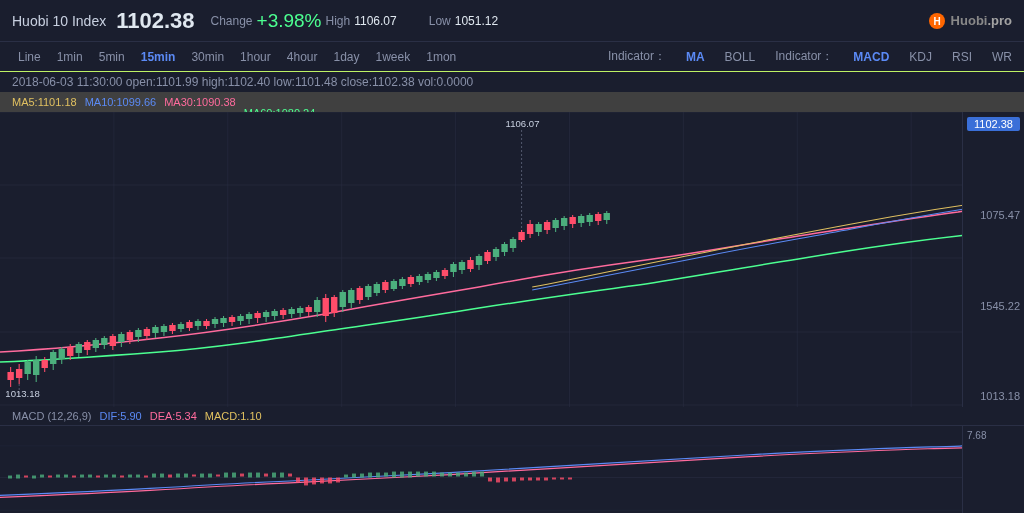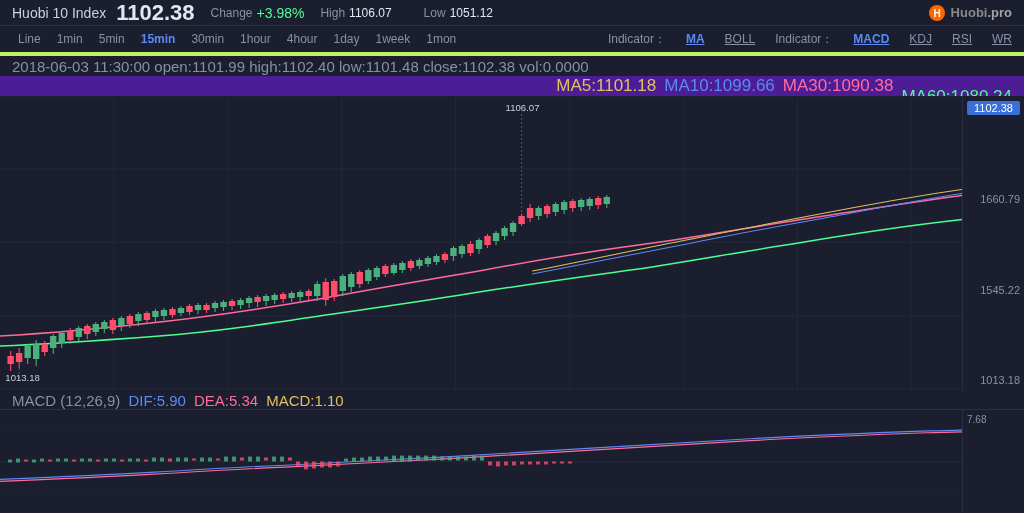--- a/index.html
+++ b/index.html
@@ -11,41 +11,41 @@
       width: 1024px;
       height: 513px;
       overflow: hidden;
     }
     .header {
       display: flex;
       align-items: center;
       padding: 6px 12px;
       background: #1a1e2e;
       border-bottom: 1px solid #2a2f45;
-      height: 26px;
+      height: 42px;
     }
     .header-title {
       font-size: 14px;
       color: #c8d0e0;
       margin-right: 10px;
     }
     .header-price {
       font-size: 22px;
       color: #e0e8f0;
       font-weight: bold;
       margin-right: 16px;
     }
     .header-change-label {
       color: #8890a8;
       margin-right: 4px;
     }
     .header-change-value {
       color: #4cff91;
-      font-size: 14px;
-      margin-right: 16px;
+      font-size: 19px;
+      margin-right: 4px;
     }
     .header-high-label, .header-low-label {
       color: #8890a8;
       margin-right: 4px;
     }
     .header-high-value {
       color: #e0e8f0;
       margin-right: 16px;
     }
     .header-low-value {
@@ -60,21 +60,21 @@
     }
     .header-logo span {
       color: #ffffff;
       font-weight: bold;
     }
     .toolbar {
       display: flex;
       align-items: center;
       padding: 4px 12px;
       background: #1a1e2e;
-      border-bottom: 4px solid #bef264;
+      border-bottom: 1px solid #bef264;
       height: 30px;
       gap: 4px;
     }
     .toolbar-btn {
       color: #8890a8;
       cursor: pointer;
       padding: 2px 6px;
       border-radius: 3px;
       font-size: 12px;
       background: none;
@@ -93,43 +93,42 @@
     .indicator-label {
       color: #8890a8;
     }
     .indicator-btn {
       color: #5b8af5;
       font-weight: bold;
       cursor: pointer;
       font-size: 12px;
       background: none;
       border: none;
-      text-decoration: underline;
     }
     .indicator-btn.inactive {
       color: #8890a8;
       font-weight: normal;
     }
     .info-bar {
       padding: 2px 12px;
       background: #1a1e2e;
       color: #8890a8;
-      font-size: 15px;
+      font-size: 12px;
       height: 20px;
       display: flex;
+      align-items: center;
     }
     .ma-bar {
       padding: 2px 12px;
-      background: #4c1d95;
-      font-size: 17px;
+      background: #404040;
+      font-size: 11px;
       height: 20px;
       display: flex;
       align-items: center;
       gap: 8px;
-      justify-content: flex-end;
     }
     .ma5 { color: #e0c060; }
     .ma10 { color: #5b8af5; }
     .ma30 { color: #ff6b9d; }
     .ma60 { color: #4cff91; margin-top: 21px; }
     .chart-area {
       position: relative;
       height: 295px;
       background: #1a1e2e;
       overflow: hidden;
@@ -165,21 +164,21 @@
     }
     .macd-area {
       position: relative;
       height: 105px;
       background: #1a1e2e;
       border-top: 1px solid #2a2f45;
       overflow: hidden;
     }
     .macd-info-bar {
       padding: 2px 12px;
-      font-size: 15px;
+      font-size: 11px;
       height: 18px;
       display: flex;
       align-items: center;
       gap: 8px;
       color: #8890a8;
     }
     .macd-label { color: #8890a8; }
     .dif-label { color: #5b8af5; }
     .dea-label { color: #ff6b9d; }
     .macd-value { color: #e0c060; }
@@ -423,21 +422,21 @@
       <line x1="562" y1="100" x2="562" y2="113" stroke="#ff4d6a" stroke-width="1"></line>
       <rect x="559" y="102" width="6" height="7" fill="#ff4d6a"></rect>
       <line x1="570" y1="99" x2="570" y2="112" stroke="#4caf7d" stroke-width="1"></line>
       <rect x="567" y="101" width="6" height="7" fill="#4caf7d"></rect>
     </g>
   </svg>
 
   
   <div class="price-labels">
     <span class="price-label current">1102.38</span>
-    <span class="price-label">1660.79</span>
+    <span class="price-label">1075.47</span>
     <span class="price-label">1545.22</span>
     <span class="price-label">1013.18</span>
   </div>
 </div>
 
 <div class="macd-info-bar">
   <span class="macd-label">MACD (12,26,9)</span>
   <span class="dif-label">DIF:<span style="color:#5b8af5">5.90</span></span>
   <span class="dea-label">DEA:<span style="color:#ff6b9d">5.34</span></span>
   <span class="macd-value">MACD:<span style="color:#e0c060">1.10</span></span>

